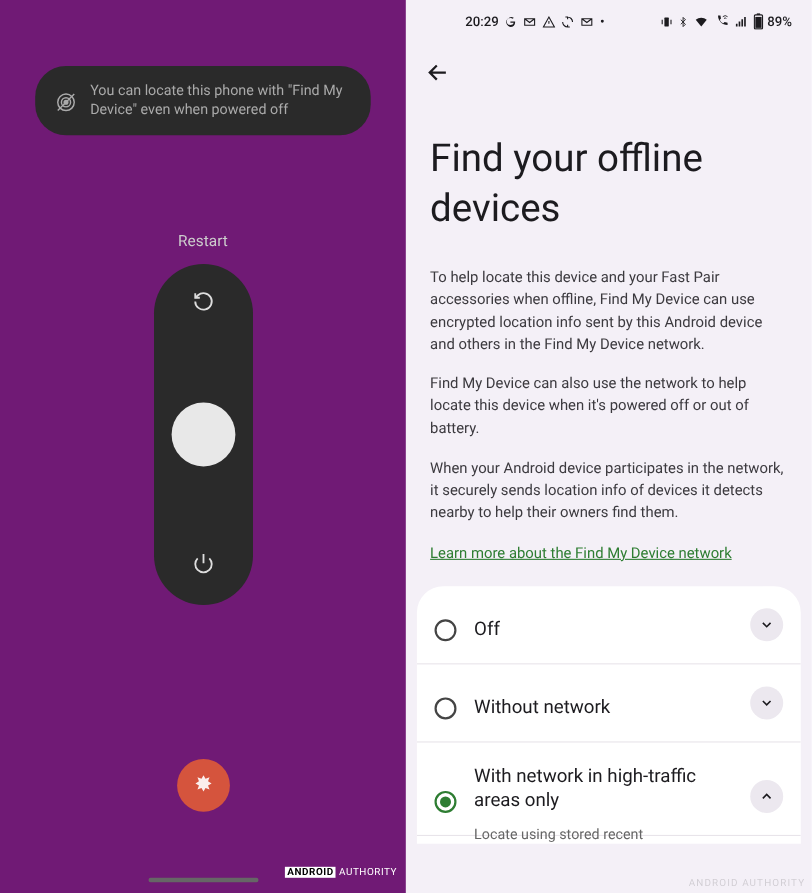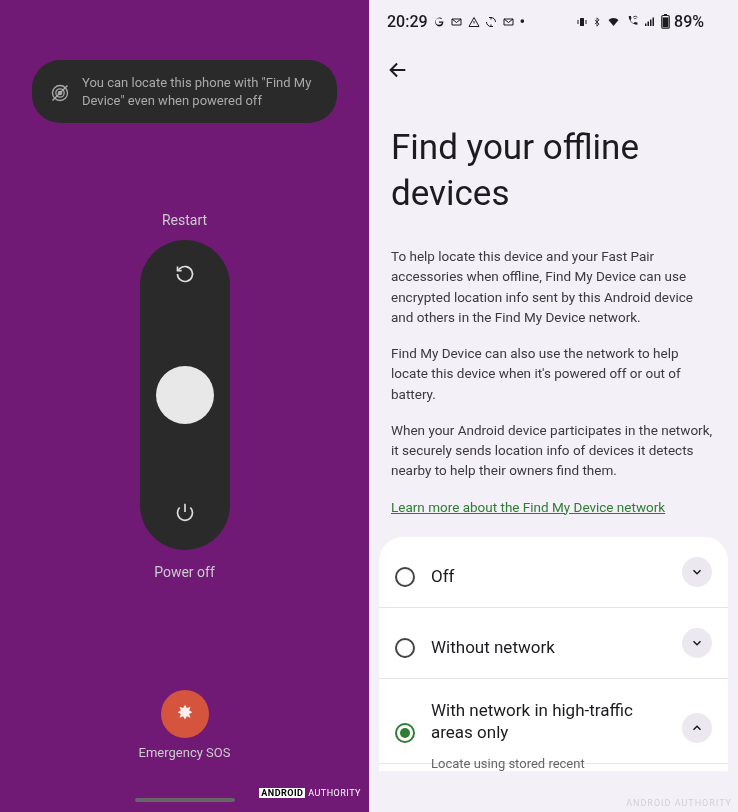--- a/index.html
+++ b/index.html
@@ -146,23 +146,24 @@
     font-size: 9px;
     letter-spacing: 0.5px;
   }
   .watermark-left .bold { background:#fff; color:#000; padding:0 2px; font-weight:700;}
 
   
   .status-bar {
     display: flex;
     justify-content: space-between;
     align-items: center;
-    padding: 12px 34px 8px 18px;
-    font-size: 16px;
+    padding: 12px 18px 8px 18px;
+    font-size: 12px;
     font-weight: 500;
+    margin-left: 36px;
   }
   .status-left {
     display: flex;
     align-items: center;
     gap: 5px;
   }
   .status-right {
     display: flex;
     align-items: center;
     gap: 4px;
@@ -283,28 +284,26 @@
     </span>
     <div class="slider-knob"></div>
     <span class="slider-icon-bottom">
       <svg width="20" height="20" viewBox="0 0 24 24" fill="none" stroke="#ddd" stroke-width="2">
         <path d="M18.36 6.64a9 9 0 1 1-12.73 0"></path>
         <line x1="12" y1="2" x2="12" y2="12"></line>
       </svg>
     </span>
   </div>
 
-  <div class="poweroff-label">Power off</div>
 
   <div class="sos-button">
     <svg width="22" height="22" viewBox="0 0 24 24">
       <path fill="#fff" d="M12 2l2 3.5L18 4l-1.5 4L20 10l-3.5 2L18 16l-4-1.5L12 18l-2-3.5L6 16l1.5-4L4 10l3.5-2L6 4l4 1.5z" opacity="0.9"></path>
     </svg>
   </div>
-  <div class="sos-label">Emergency SOS</div>
 
   <div class="home-indicator"></div>
 
   <div class="watermark-left">
     <span class="bold">ANDROID</span><span> AUTHORITY</span>
   </div>
 </div>
 
 <div class="right-panel">
 

